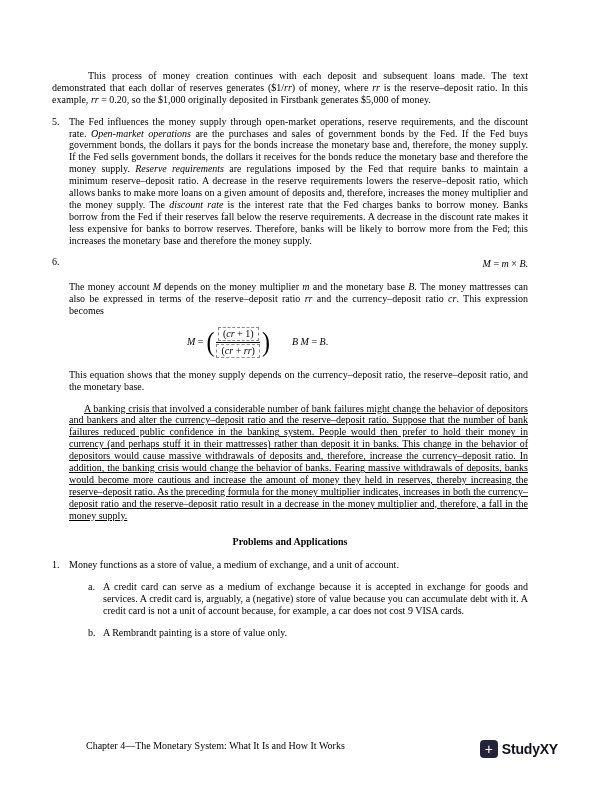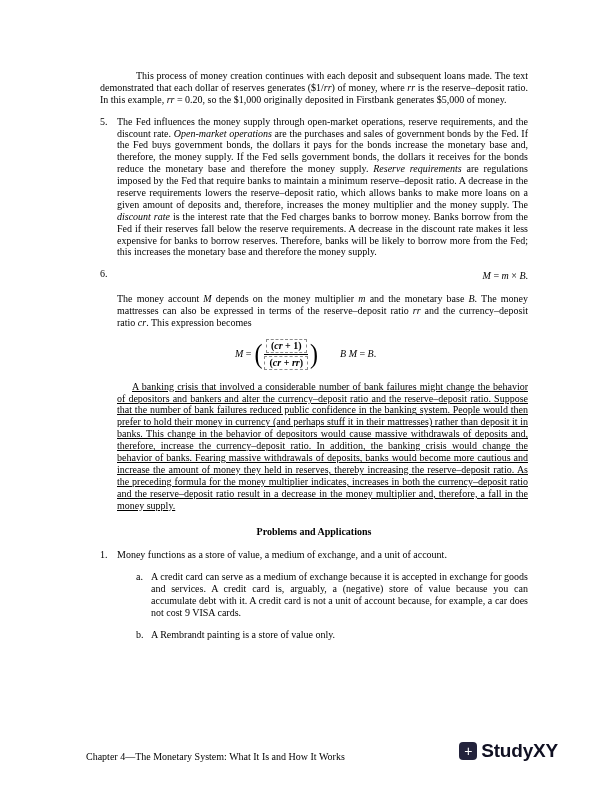--- a/index.html
+++ b/index.html
@@ -8,58 +8,58 @@
     width: 612px; height: 792px;
     background: #ffffff;
     font-family: "Liberation Serif", serif;
     font-size: 10px;
     line-height: 1.19;
     color: #000;
   }
   .page {
     position: relative;
     width: 612px; height: 792px;
-    padding: 70px 84px 0 100px;
+    padding: 70px 84px 0 52px;
     overflow: hidden;
     background: #fff;
   }
   p { margin: 0 0 10px 0; text-align: justify; }
   .first-indent { text-indent: 36px; }
   .small-indent { text-indent: 15px; text-decoration: underline; }
   .list-item { display: flex; margin-bottom: 10px; }
   .marker { flex: 0 0 17px; }
   .item-body { flex: 1; min-width: 0; }
   .item-body > :last-child { margin-bottom: 0; }
   .sublist { margin-left: 19px; }
   .sublist .marker { flex: 0 0 15px; }
   .heading { font-weight: bold; margin: 14px 0 12px 0; text-align: center; }
 
   .formula-line { margin: 2px 0 11px 137px; text-align: right; }
   .formula2 { display: flex; align-items: center; margin: 2px 0 11px 118px; }
   .bigparen { font-size: 24px; line-height: 1; font-weight: 400; transform: scaleY(1.15); margin: 0 1px; }
   .frac { display: inline-flex; flex-direction: column; align-items: center; margin: 0 1px; }
   .frac .bar { align-self: stretch; border-top: 1px solid #000; margin: 1px 0; }
-  .dashedbox { border: 1px dashed #8a8a8a; padding: 0 4px; font-weight: bold; }
+  .dashedbox { border: 1px dashed #8a8a8a; padding: 0 4px; }
   .formula2 .rhs { margin-left: 21px; }
   .formula2 .lhs { margin-right: 2px; }
 
   .footer {
     position: absolute;
     left: 86px; right: 54px; top: 740px;
-    display: flex; align-items: flex-end; justify-content: space-between;
+    display: flex; align-items: flex-start; justify-content: space-between;
   }
   .footer-text { font-size: 10px; }
   .logo { display: flex; align-items: center; gap: 4px; font-family: "Liberation Sans", sans-serif; }
   .logo-box {
     width: 18px; height: 18px; border-radius: 4px;
     background: #23233c; color: #fff;
     display: flex; align-items: center; justify-content: center;
     font-size: 14px; font-weight: 300; line-height: 1;
   }
-  .logo-text { font-size: 19px; font-weight: 700; color: #101022; letter-spacing: -0.2px; }
+  .logo-text { font-size: 14px; font-weight: 700; color: #101022; letter-spacing: -0.2px; }
   .logo-text .xy { font-weight: 800; }
   i { font-style: italic; }
 </style>
 </head>
 <body>
 
 <div class="page">
 
   <p class="first-indent"><span>This process of money creation continues with each deposit and subsequent loans made. The text demonstrated that each dollar of reserves generates ($1/</span><i>rr</i><span>) of money, where </span><i>rr</i><span> is the reserve–deposit ratio. In this example, </span><i>rr</i><span> = 0.20, so the $1,000 originally deposited in Firstbank generates $5,000 of money.</span></p>
 
@@ -83,20 +83,21 @@
         <span class="bigparen">(</span>
         <span class="frac">
           <span class="dashedbox"><span>(</span><i>cr</i><span> + 1)</span></span>
           <span class="bar"></span>
           <span class="dashedbox"><span>(</span><i>cr</i><span> + </span><i>rr</i><span>)</span></span>
         </span>
         <span class="bigparen">)</span>
         <span class="rhs"><i>B</i><span> </span><i>M</i><span> = </span><i>B</i><span>.</span></span>
       </div>
 
+      <p>This equation shows that the money supply depends on the currency–deposit ratio, the reserve–deposit ratio, and the monetary base.</p>
       <p class="small-indent">A banking crisis that involved a considerable number of bank failures might change the behavior of depositors and bankers and alter the currency–deposit ratio and the reserve–deposit ratio. Suppose that the number of bank failures reduced public confidence in the banking system. People would then prefer to hold their money in currency (and perhaps stuff it in their mattresses) rather than deposit it in banks. This change in the behavior of depositors would cause massive withdrawals of deposits and, therefore, increase the currency–deposit ratio. In addition, the banking crisis would change the behavior of banks. Fearing massive withdrawals of deposits, banks would become more cautious and increase the amount of money they held in reserves, thereby increasing the reserve–deposit ratio. As the preceding formula for the money multiplier indicates, increases in both the currency–deposit ratio and the reserve–deposit ratio result in a decrease in the money multiplier and, therefore, a fall in the money supply.</p>
     </div>
   </div>
 
   <div class="heading">Problems and Applications</div>
 
   <div class="list-item">
     <span class="marker">1.</span>
     <div class="item-body">
       <p>Money functions as a store of value, a medium of exchange, and a unit of account.</p>

